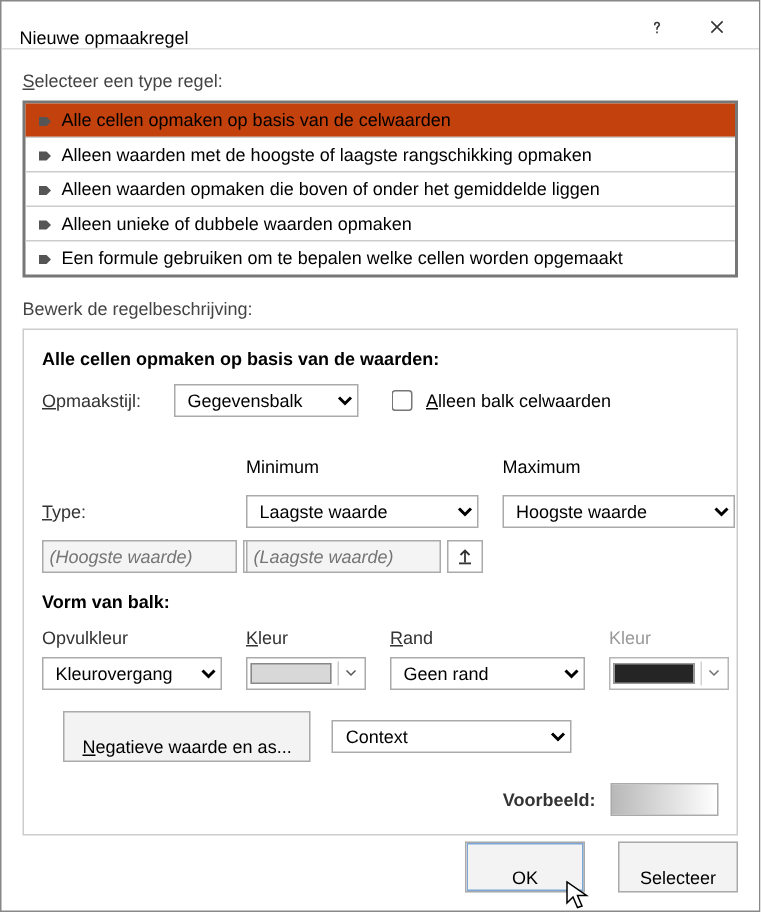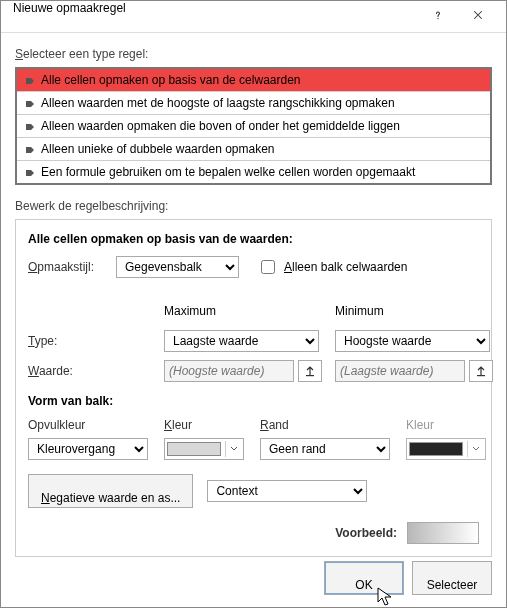--- a/index.html
+++ b/index.html
@@ -1,27 +1,27 @@
 <!DOCTYPE html>
 <html><head>
 <meta charset="utf-8">
 <style>
   * { box-sizing: border-box; font-family: 'Segoe UI', Tahoma, sans-serif; font-size: 12px; }
   body { margin: 0; background: #fff; }
   .dialog { width: 507px; height: 608px; background: #fff; border: 1px solid #888; position: relative; }
-  .titlebar { height: 32px; display: flex; align-items: flex-start; padding: 0 8px 0 12px; border-bottom: 1px solid #ddd; }
+  .titlebar { height: 32px; display: flex; align-items: flex-end; padding: 0 8px 0 12px; border-bottom: 1px solid #ddd; }
   .titlebar-title { flex: 1; font-size: 12px; color: #000; }
   .titlebar-btn { width: 40px; height: 28px; display: flex; align-items: center; justify-content: center; color: #333; cursor: pointer; }
   .titlebar-btn svg { width: 12px; height: 12px; }
   .content { padding: 14px 14px 8px 14px; }
   .section-label { color: #444; margin-bottom: 6px; }
   .rulelist { border: 2px solid #777; margin-bottom: 14px; }
   .rulelist-item { padding: 4px 8px; display: flex; align-items: center; gap: 6px; border-bottom: 1px solid #ccc; cursor: pointer; }
   .rulelist-item:last-child { border-bottom: none; }
-  .rulelist-item.selected { background: #ef4444; }
+  .rulelist-item.selected { background: #c2410c; }
   .arrow-icon { width: 10px; height: 10px; display: inline-block; }
   .arrow-icon svg { width: 10px; height: 10px; }
   .desc-block { border: 1px solid #ccc; padding: 12px; margin-top: 6px; }
   .desc-title { font-weight: 700; margin-bottom: 10px; }
   .row { display: flex; align-items: center; margin-bottom: 26px; gap: 8px; }
   .label { color: #333; }
   select.combo { height: 22px; border: 1px solid #aaa; background: #fff; padding: 0 4px; }
   .combo-wide { width: 123px; }
   input[type=checkbox] { width: 14px; height: 14px; }
   .col-header { font-weight: 400; margin-bottom: 4px; }
@@ -30,21 +30,21 @@
   .text-input { height: 22px; width: 130px; border: 1px solid #aaa; padding: 0 4px; color: #888; font-style: italic; background: #fff; }
   .text-input.disabled { background: #f4f4f4; }
   .icon-btn { width: 24px; height: 22px; border: 1px solid #aaa; background: #fff; display: flex; align-items: center; justify-content: center; cursor: pointer; }
   .icon-btn svg { width: 12px; height: 12px; }
   .subhead { font-weight: 700; margin: 6px 0 10px 0; }
   .grid4 { display: grid; grid-template-columns: 130px 90px 140px 90px; row-gap: 6px; column-gap: 6px; align-items: center; }
   .color-combo { width: 80px; height: 22px; border: 1px solid #aaa; background: #fff; display: flex; align-items: center; padding: 2px; gap: 4px; cursor: pointer; }
   .swatch { flex: 1; height: 14px; border: 1px solid #888; }
   .chev { width: 16px; display: flex; align-items: center; justify-content: center; border-left: 1px solid #ccc; height: 100%; }
   .chev svg { width: 8px; height: 8px; }
-  .btn { height: 26px; border: 1px solid #aaa; background: #f3f3f3; padding: 16px 12px; cursor: pointer; }
+  .btn { height: 26px; border: 1px solid #aaa; background: #f3f3f3; padding: 16px 12px; cursor: pointer; margin-left: 14px; }
   .row-neg { display: flex; align-items: center; gap: 14px; margin-top: 14px; }
   .row-preview { display: flex; align-items: center; justify-content: flex-end; gap: 10px; margin-top: 14px; }
   .preview-box { width: 72px; height: 22px; border: 1px solid #aaa; background: linear-gradient(to right, #b8b8b8, #fff); }
   .footer { position: absolute; bottom: 12px; right: 14px; display: flex; gap: 8px; }
   .footer .btn { width: 80px; }
   .underline-first { }
   .underline-first::first-letter { text-decoration: underline; }
   .cursor { position:absolute; left: 376px; top: 586px; pointer-events:none; }
   .cursor svg { width: 16px; height: 20px; }
   .btn.default { box-shadow: inset 0 0 0 1px #7aa7d8; }
@@ -117,32 +117,31 @@
           <option>Gegevensbalk</option>
         </select>
         <label style="display:flex;align-items:center;gap:6px;margin-left:10px">
           <input type="checkbox" style="">
           <span class="underline-first">Alleen balk celwaarden</span>
         </label>
       </div>
 
       <div class="grid3">
         <span></span>
+        <span class="col-header">Minimum</span>
         <span class="col-header">Maximum</span>
-        <span class="col-header">Minimum</span>
 
         <span class="label underline-first">Type:</span>
         <select class="combo" style="width:155px">
           <option>Laagste waarde</option>
         </select>
         <select class="combo" style="width:155px">
           <option>Hoogste waarde</option>
         </select>
 
-        <span class="label underline-first">Waarde:</span>
         <div class="input-pair">
           <input class="text-input disabled" disabled="" placeholder="(Hoogste waarde)" style="">
           <div class="icon-btn">
             <svg viewBox="0 0 12 12">
                 <path d="M6 10V2M3 5l3-3 3 3" stroke="#333" stroke-width="1.2" fill="none"></path>
                 <rect x="2" y="10" width="8" height="1.2" fill="#333"></rect>
               </svg>
           </div>
         </div>
         <div class="input-pair">

